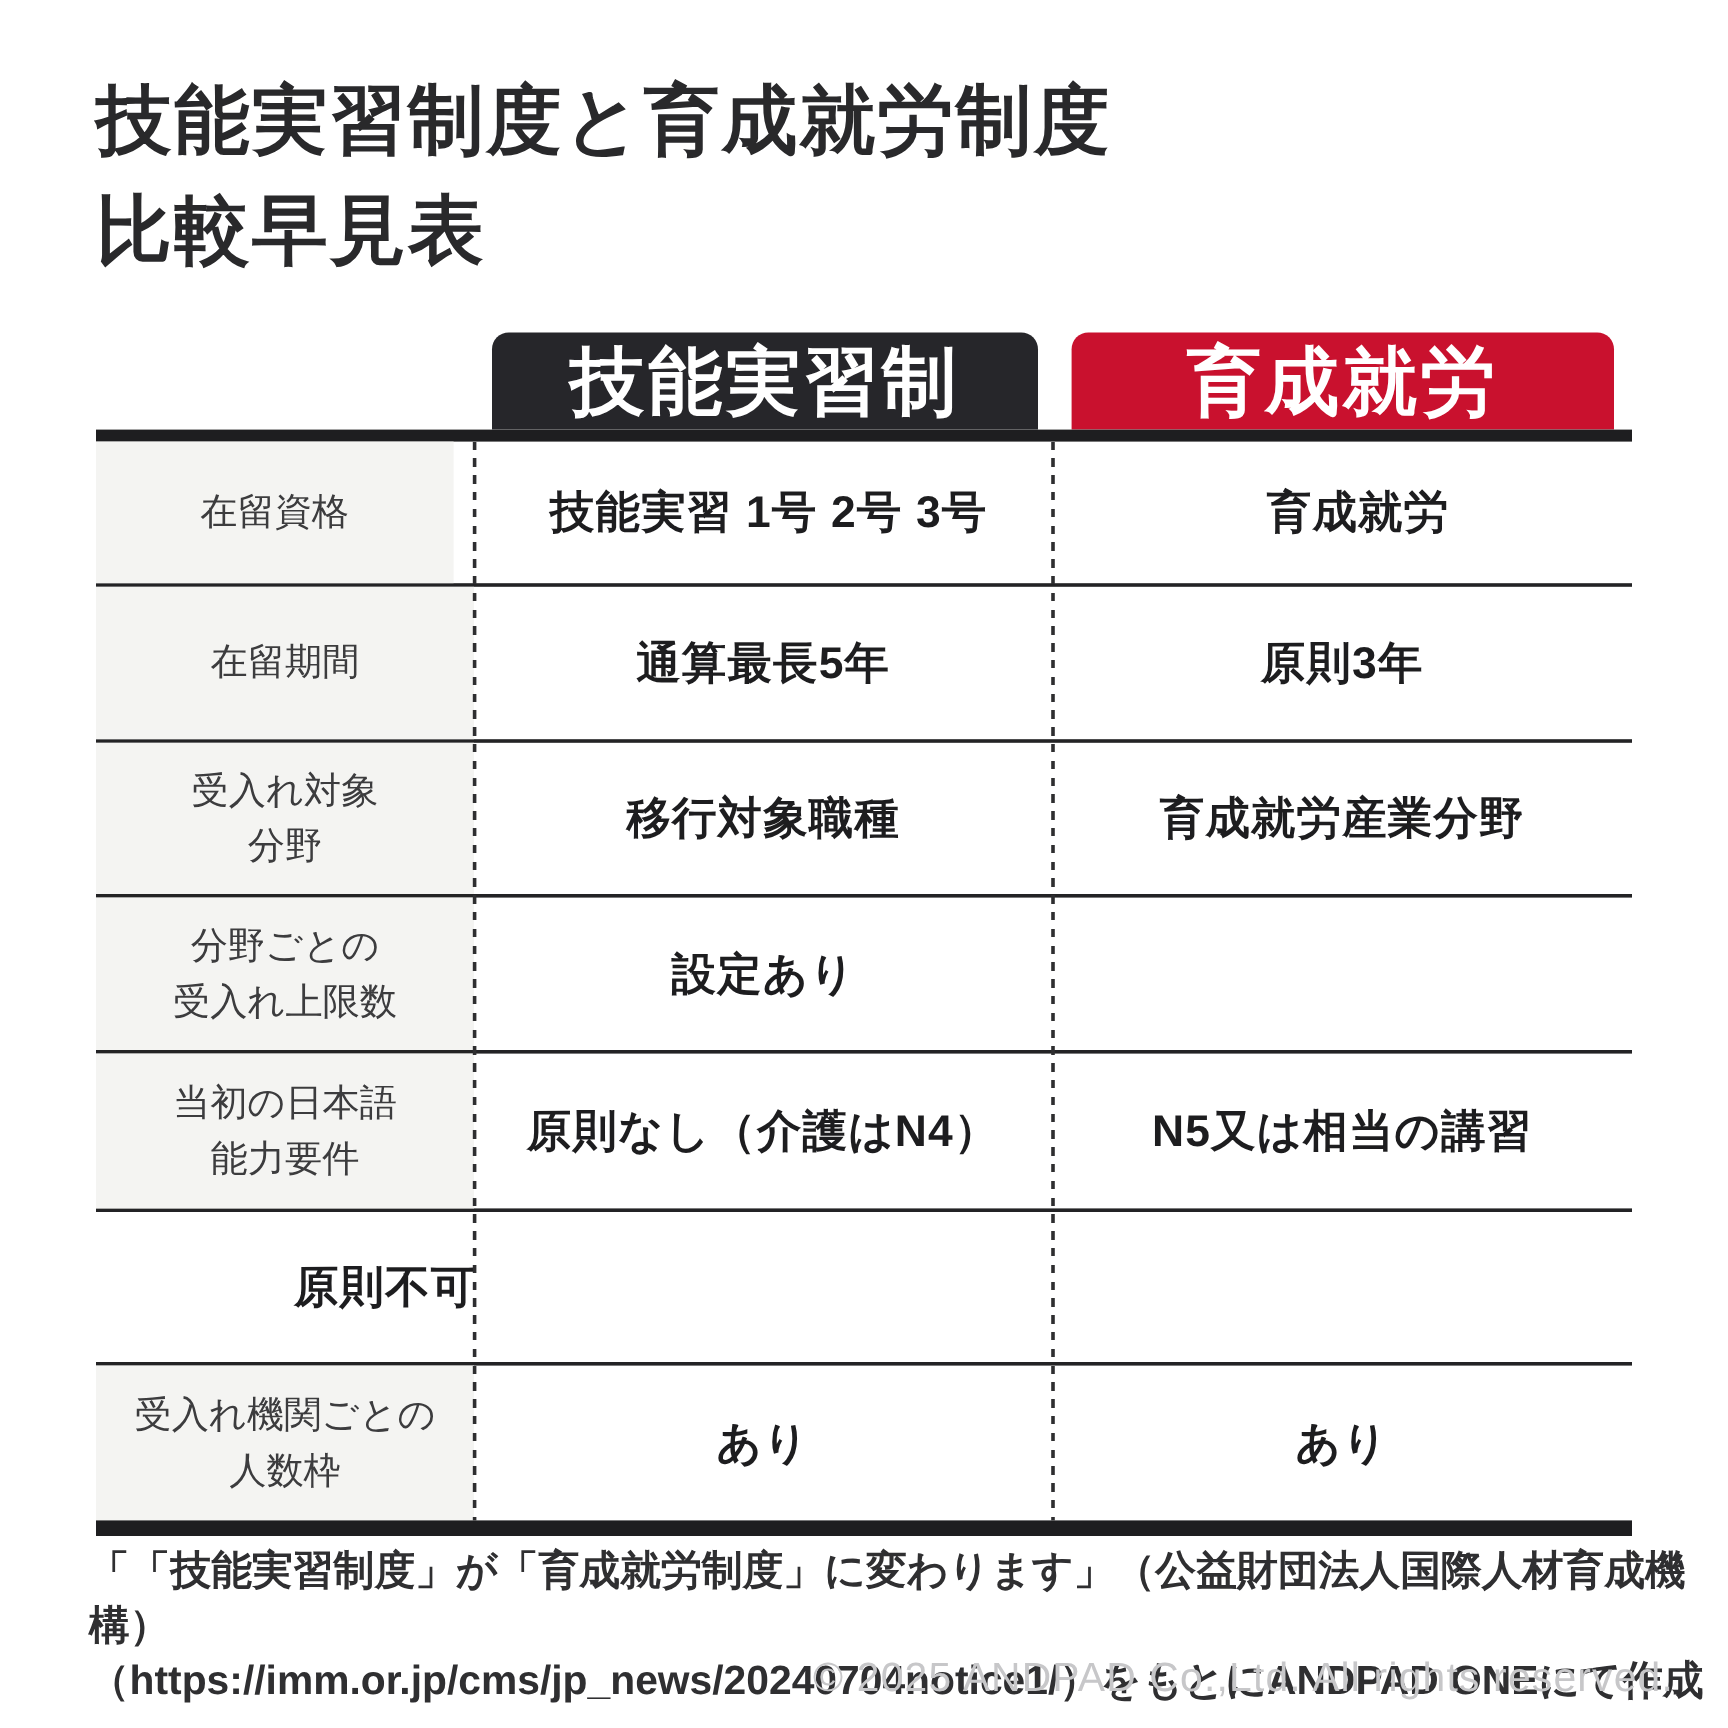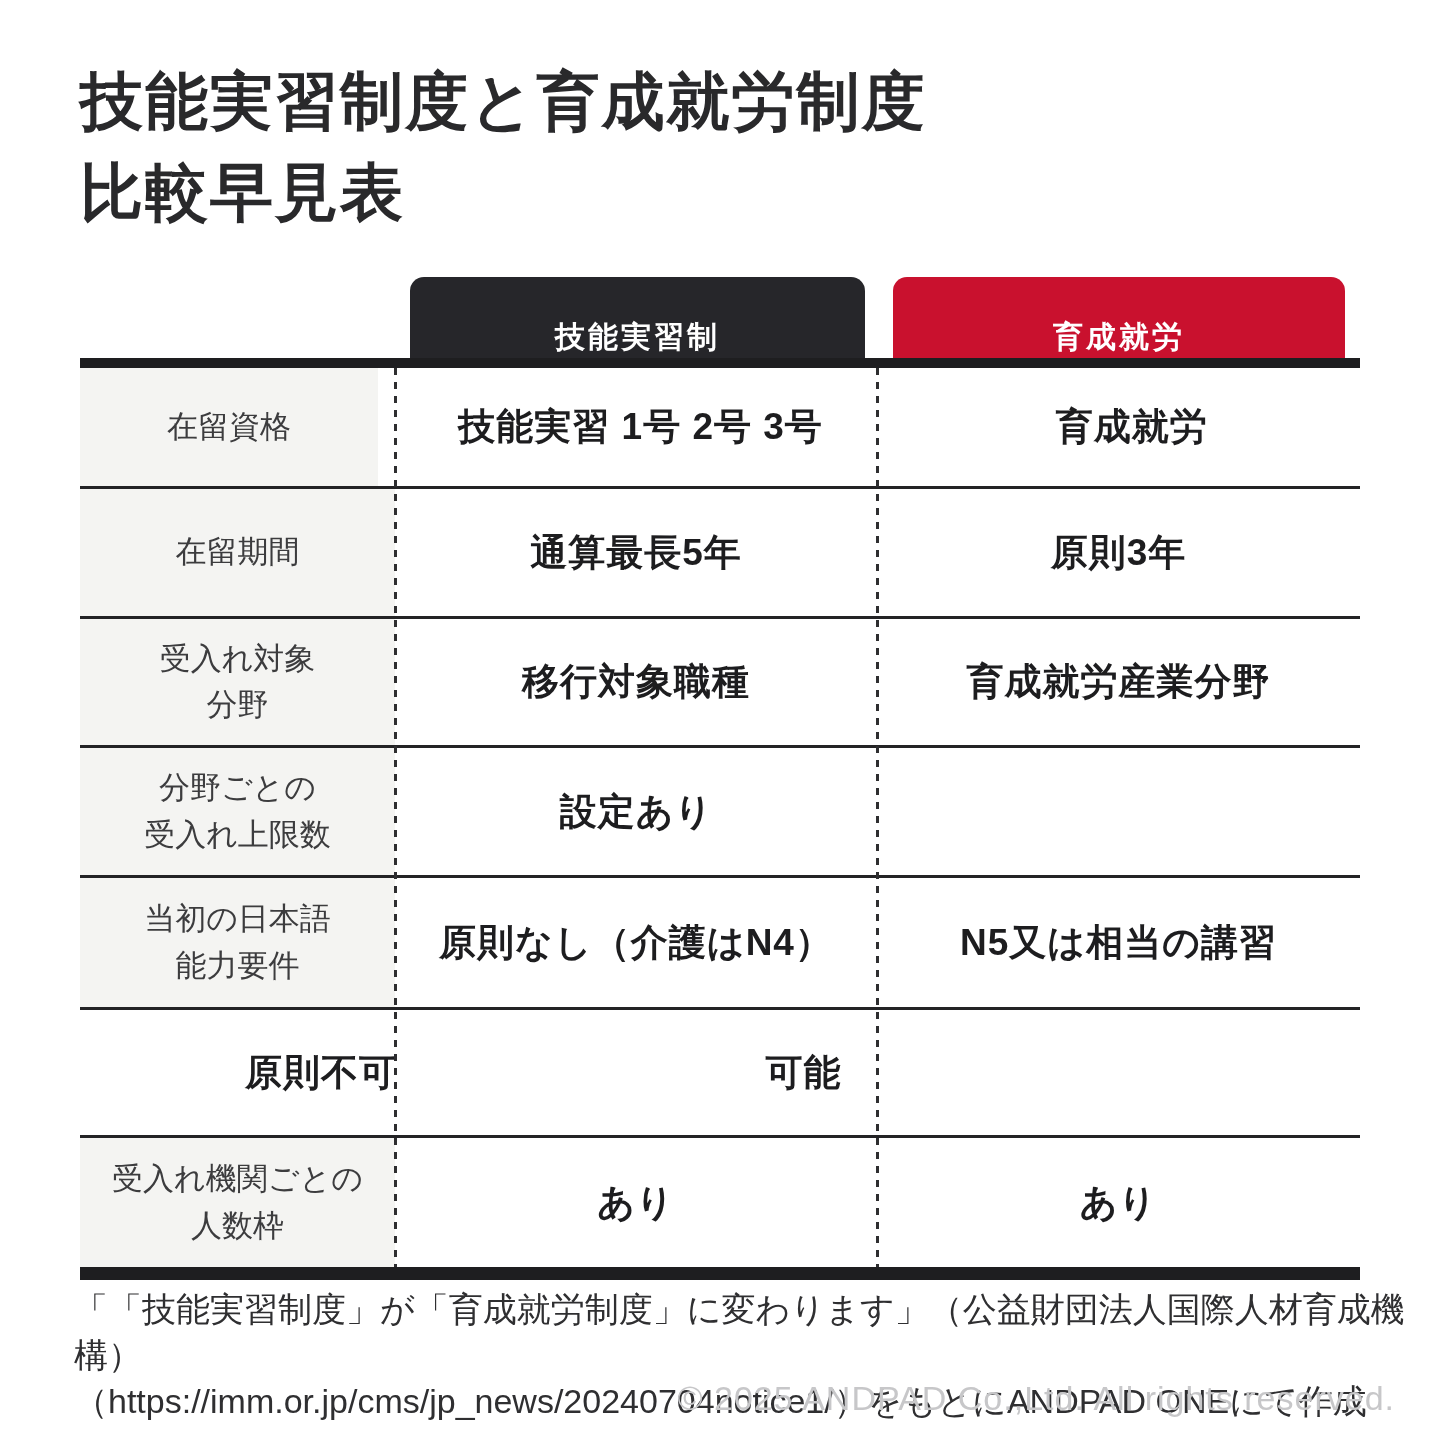--- a/index.html
+++ b/index.html
@@ -28,24 +28,24 @@
     color: #29292b;
     white-space: pre-line;
   }
   
   .tab {
     position: absolute;
     top: 277px;
     height: 81px;
     border-radius: 14px 14px 0 0;
     display: flex;
-    align-items: flex-end;
+    align-items: center;
     justify-content: center;
     color: #ffffff;
-    font-size: 30px;
+    font-size: 62px;
     font-weight: 800;
     letter-spacing: 3px;
   }
   .tab-black { left: 410px; width: 455px; background: #26262a; }
   .tab-red   { left: 893px; width: 452px; background: #c9112e; }
   
   .bar {
     position: absolute;
     left: 80px;
     width: 1280px;
@@ -111,21 +111,21 @@
   }
   .vdash-1 { left: 394px; }
   .vdash-2 { left: 876px; }
   
   .source {
     position: absolute;
     left: 74px;
     top: 1286px;
     margin: 0;
     font-size: 34px;
-    font-weight: 400;
+    font-weight: 700;
     line-height: 1.36;
     color: #2f2f31;
   }
   .copyright {
     position: absolute;
     right: 45px;
     top: 1379px;
     margin: 0;
     font-size: 34px;
     font-weight: 400;
@@ -179,21 +179,20 @@
 
     <div class="row row-h5">
       <div class="cell cell-label">当初の日本語
 能力要件</div>
       <div class="cell cell-c1 cell-value">原則なし（介護はN4）</div>
       <div class="cell cell-c2 cell-value">N5又は相当の講習</div>
     </div>
 
     <div class="row row-h6">
       <div class="cell cell-c1 cell-value">原則不可</div>
-      <div class="cell cell-c2 cell-value">可能</div>
     </div>
 
     <div class="row row-h7">
       <div class="cell cell-label">受入れ機関ごとの
 人数枠</div>
       <div class="cell cell-c1 cell-value">あり</div>
       <div class="cell cell-c2 cell-value">あり</div>
     </div>
 
   </div>

